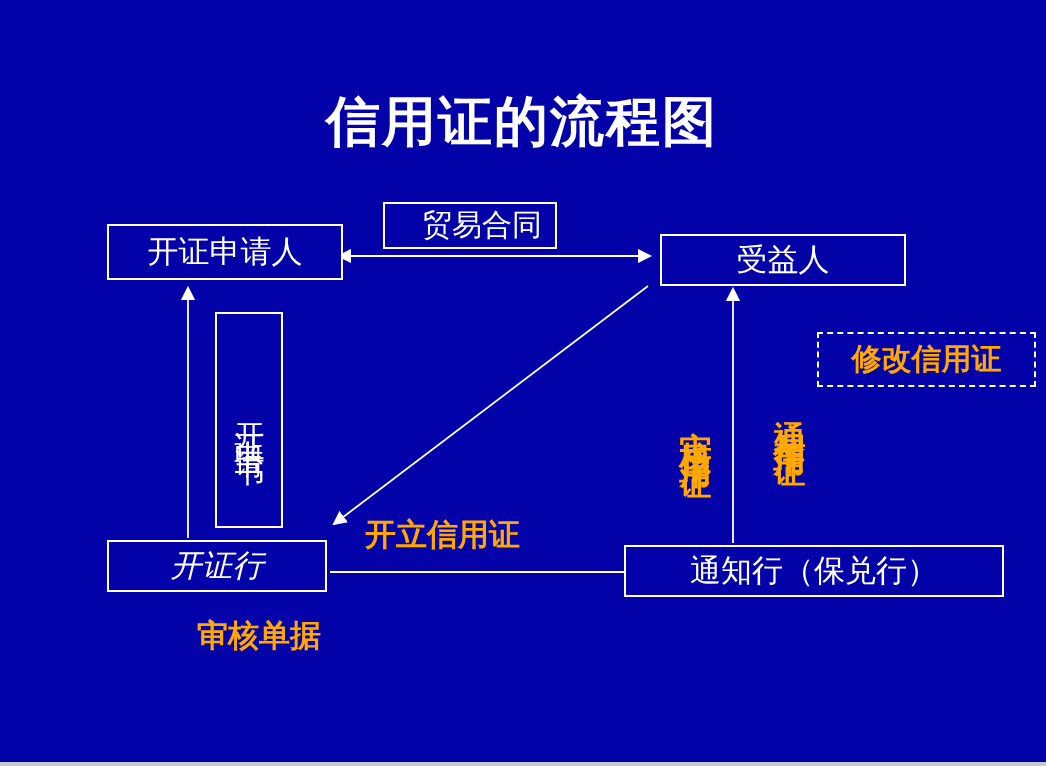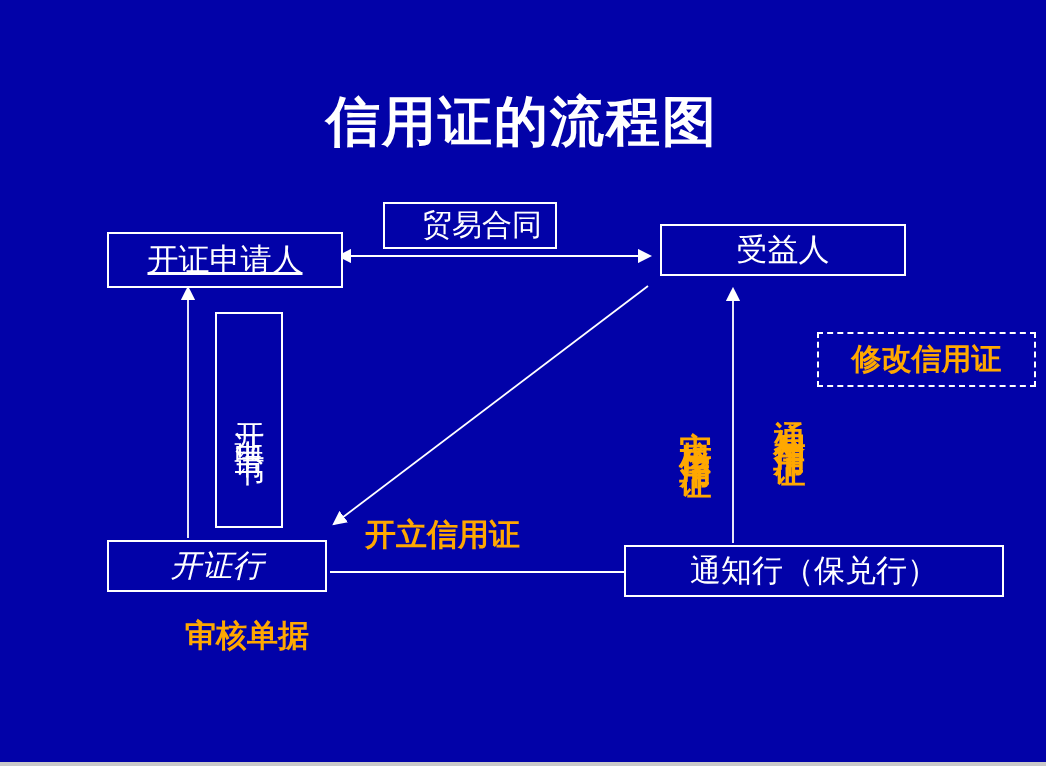--- a/index.html
+++ b/index.html
@@ -90,35 +90,35 @@
   </defs>
   <line x1="339" y1="256" x2="650" y2="256" stroke="#ffffff" stroke-width="1.8" marker-start="url(#arrow)" marker-end="url(#arrow)"></line>
   <line x1="188" y1="538" x2="188" y2="288" stroke="#ffffff" stroke-width="1.8" marker-end="url(#arrow)"></line>
   <line x1="648" y1="286" x2="334" y2="524" stroke="#ffffff" stroke-width="1.8" marker-end="url(#arrow)"></line>
   <line x1="330" y1="572" x2="636" y2="572" stroke="#ffffff" stroke-width="1.8" marker-end="url(#arrow)"></line>
   <line x1="733" y1="543" x2="733" y2="289" stroke="#ffffff" stroke-width="1.8" marker-end="url(#arrow)"></line>
 </svg>
 
 <div class="abs title">信用证的流程图</div>
 
-<div class="abs box" style="left:107px;top:232px;width:236px;height:56px;text-decoration:underline;">开证申请人</div>
+<div class="abs box" style="left:107px;top:224px;width:236px;height:56px;">开证申请人</div>
 
 <div class="abs box" style="left:383px;top:202px;width:174px;height:47px;font-size:30px;padding-left:24px;">贸易合同</div>
 
-<div class="abs box" style="left:660px;top:224px;width:246px;height:52px;">受益人</div>
+<div class="abs box" style="left:660px;top:234px;width:246px;height:52px;">受益人</div>
 
 <div class="abs vbox" style="left:215px;top:312px;width:68px;height:216px;">开证申请书</div>
 
 <div class="abs box" style="left:107px;top:540px;width:220px;height:52px;font-style:italic;">开证行</div>
 
 <div class="abs box" style="left:624px;top:545px;width:380px;height:52px;">通知行（保兑行）</div>
 
 <div class="abs box-dashed" style="left:817px;top:332px;width:219px;height:55px;">修改信用证</div>
 
 <div class="abs vlabel" style="left:680px;top:328px;width:38px;height:200px;">审核信用证</div>
 
 <div class="abs vlabel" style="left:774px;top:316px;width:38px;height:200px;">通知信用证</div>
 
 <div class="abs hlabel" style="left:365px;top:514px;">开立信用证</div>
 
-<div class="abs hlabel" style="left:185px;top:615px;">审核单据</div>
+<div class="abs hlabel" style="left:197px;top:615px;">审核单据</div>
 
 <div class="abs bottom-strip"></div>
 
 </body></html>

